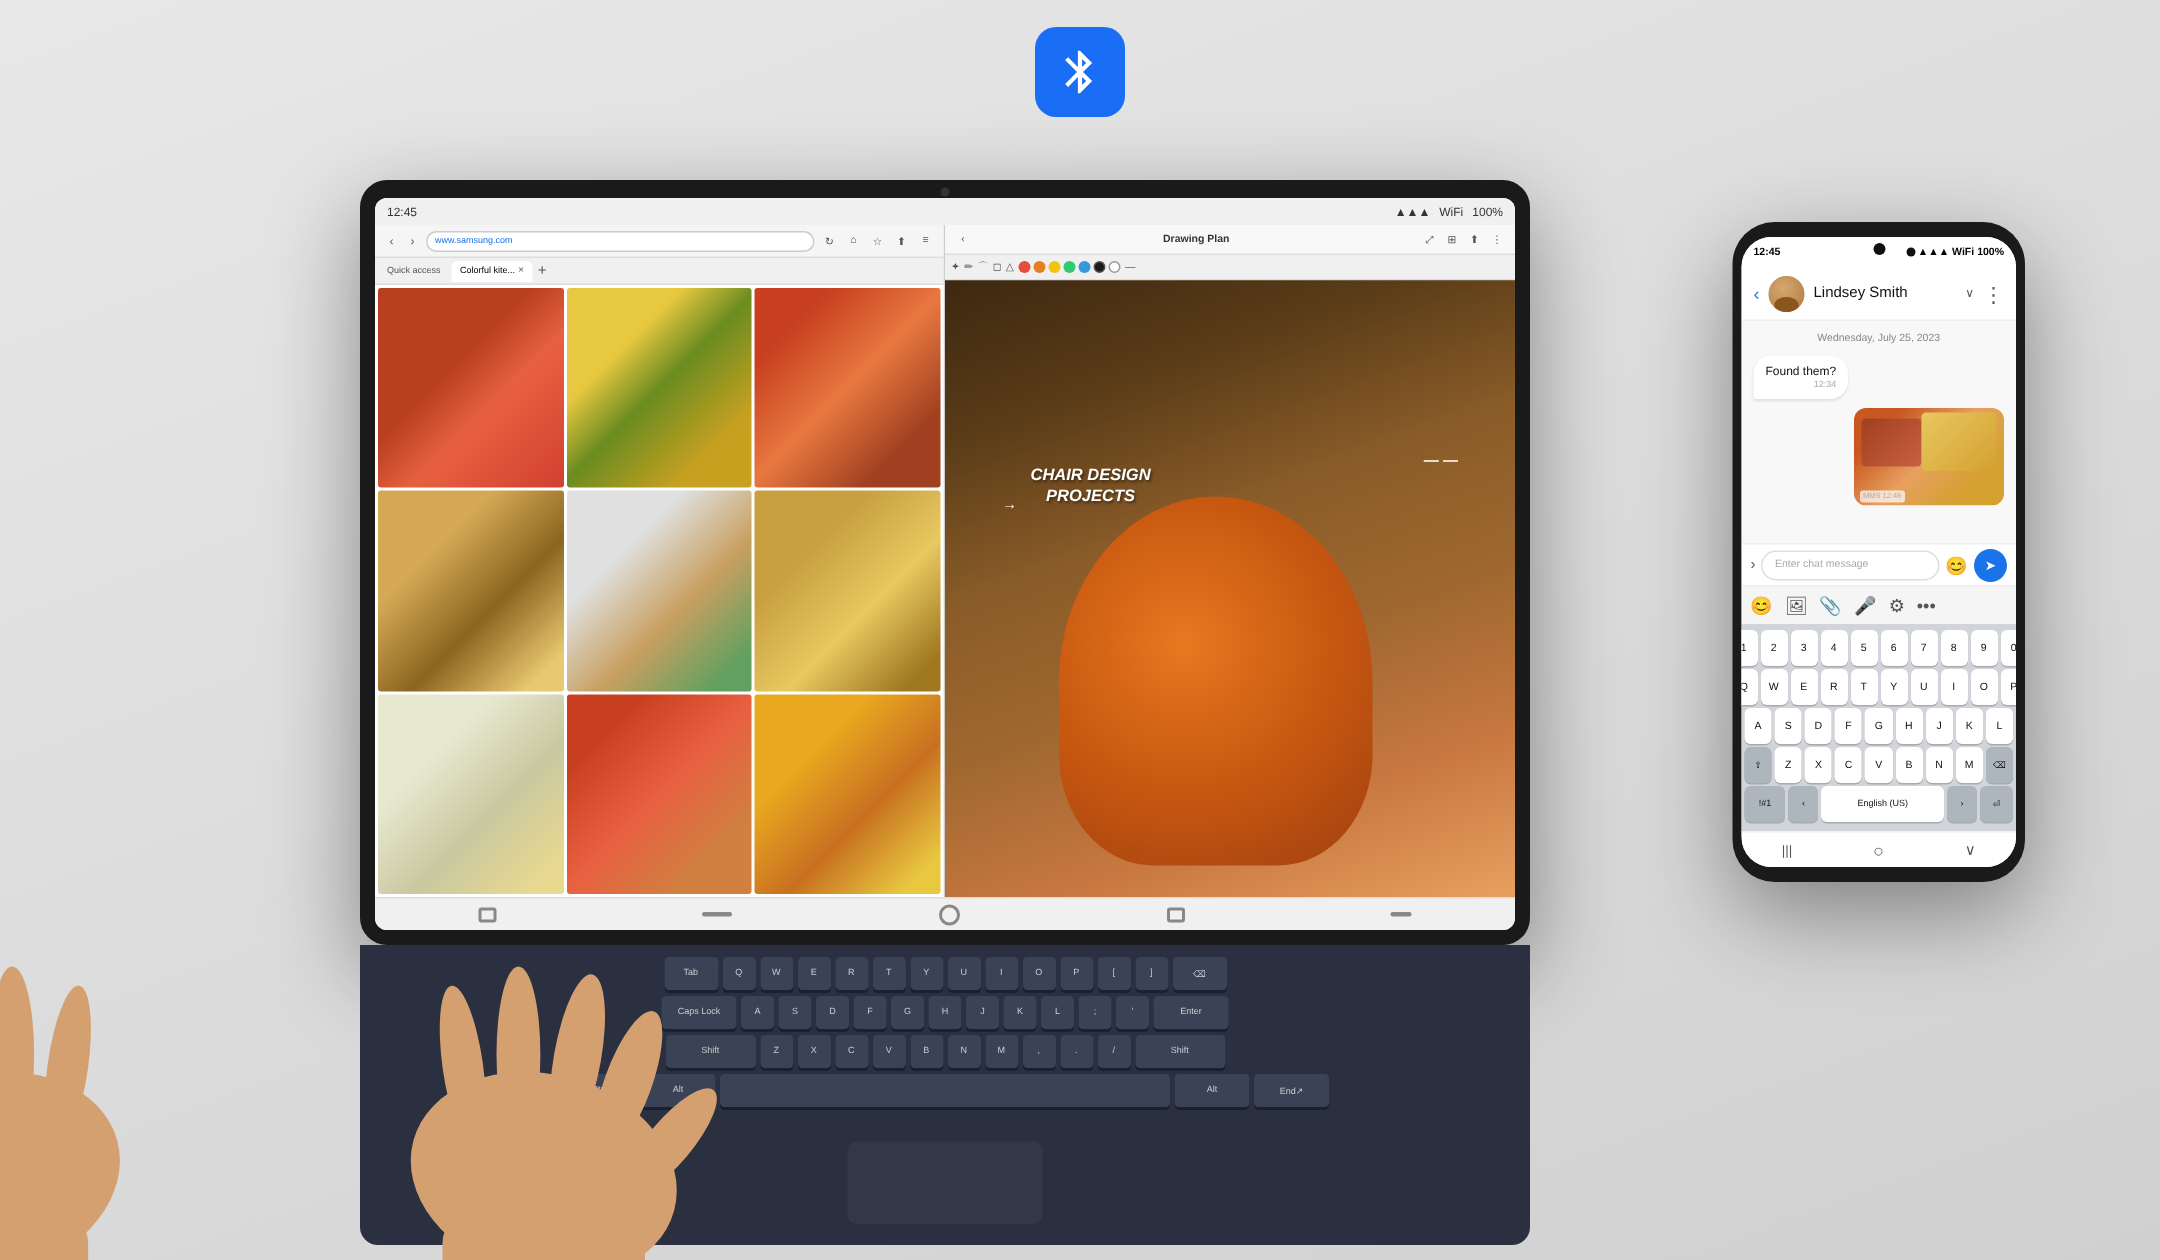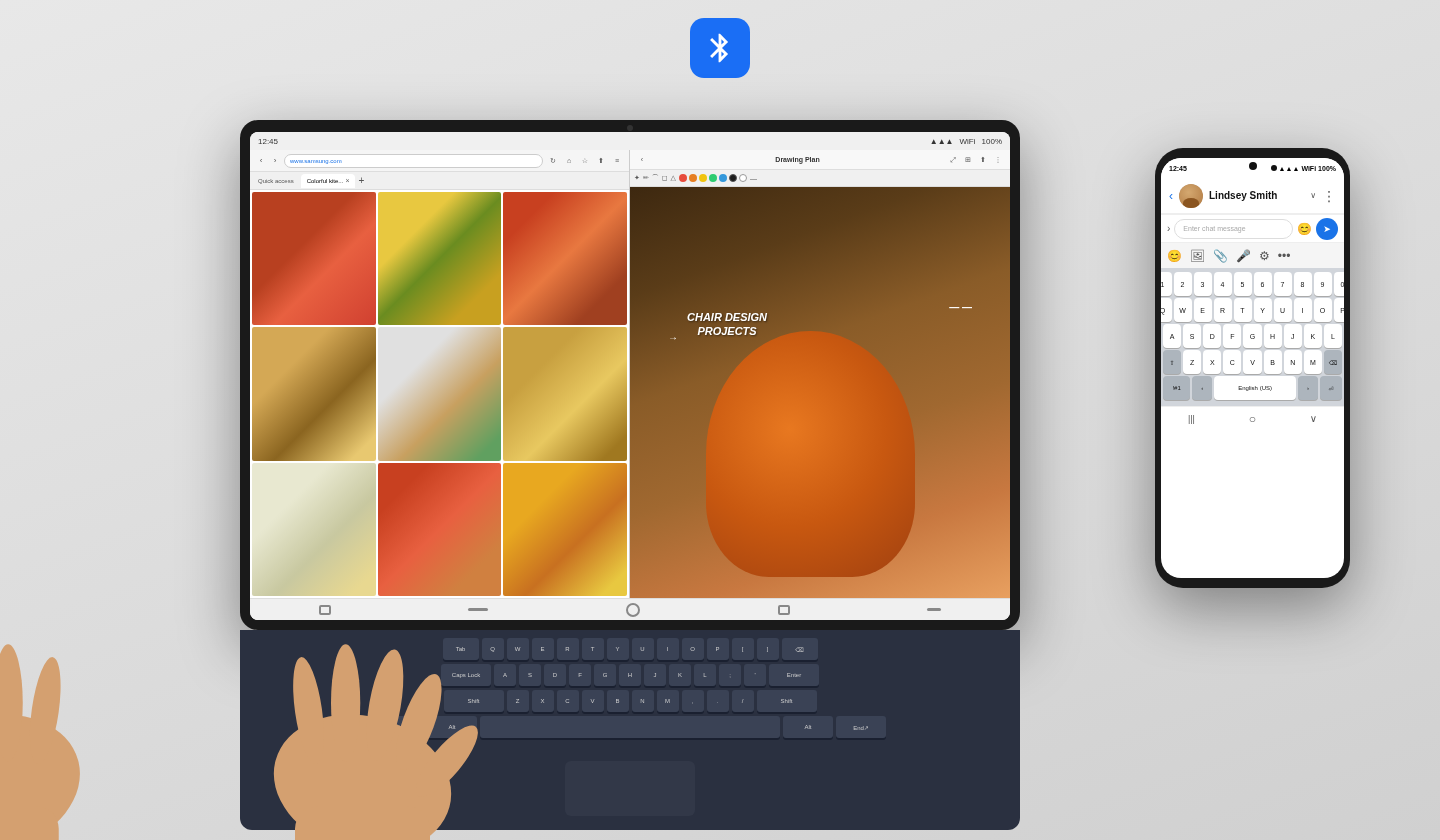--- a/index.html
+++ b/index.html
@@ -384,21 +384,21 @@
       width: 24px;
       height: 24px;
       border-radius: 50%;
       background: #c0a080;
       overflow: hidden;
       flex-shrink: 0;
     }
 
     .phone-contact-name {
       font-size: 10px;
-      font-weight: bold;
+      font-weight: normal;
       color: #111;
       flex: 1;
     }
 
     .phone-dropdown-icon {
       font-size: 8px;
       color: #555;
     }
 
     .phone-more-btn {
@@ -849,20 +849,35 @@
       <div class="phone-avatar">
         <div style="width:100%;height:100%;background:radial-gradient(circle at 40% 35%,#d4a870,#b07840);border-radius:50%;position:relative;">
           <div style="position:absolute;bottom:0;left:50%;transform:translateX(-50%);width:16px;height:10px;background:#8b5520;border-radius:50% 50% 0 0;"></div>
         </div>
       </div>
       <span class="phone-contact-name">Lindsey Smith</span>
       <span class="phone-dropdown-icon">∨</span>
       <span class="phone-more-btn">⋮</span>
     </div>
 
+    <div class="phone-chat-area">
+      <div class="chat-date-label">Wednesday, July 25, 2023</div>
+      <div class="chat-bubble-received">
+        <span>Found them?</span>
+        <div class="chat-time">12:34</div>
+      </div>
+
+      <div class="chat-image-msg">
+        <div style="width:100%;height:100%;background:linear-gradient(135deg,#c85820 20%,#e8a060 50%,#d4a030 80%);position:relative;">
+          <div style="position:absolute;top:10%;left:5%;width:40%;height:50%;background:linear-gradient(135deg,#a04020,#c86040);border-radius:3px;"></div>
+          <div style="position:absolute;top:5%;right:5%;width:50%;height:60%;background:linear-gradient(135deg,#e8c860,#d4a030);border-radius:3px;"></div>
+        </div>
+        <div class="mms-label">MMS 12:46</div>
+      </div>
+    </div>
 
     <div class="phone-input-bar">
       <span class="phone-expand-btn">›</span>
       <div class="phone-input-field">
         <span style="color:#aaa;font-size:7px;">Enter chat message</span>
       </div>
       <span class="phone-emoji-btn">😊</span>
       <div class="phone-send-btn">
         <span>➤</span>
       </div>

